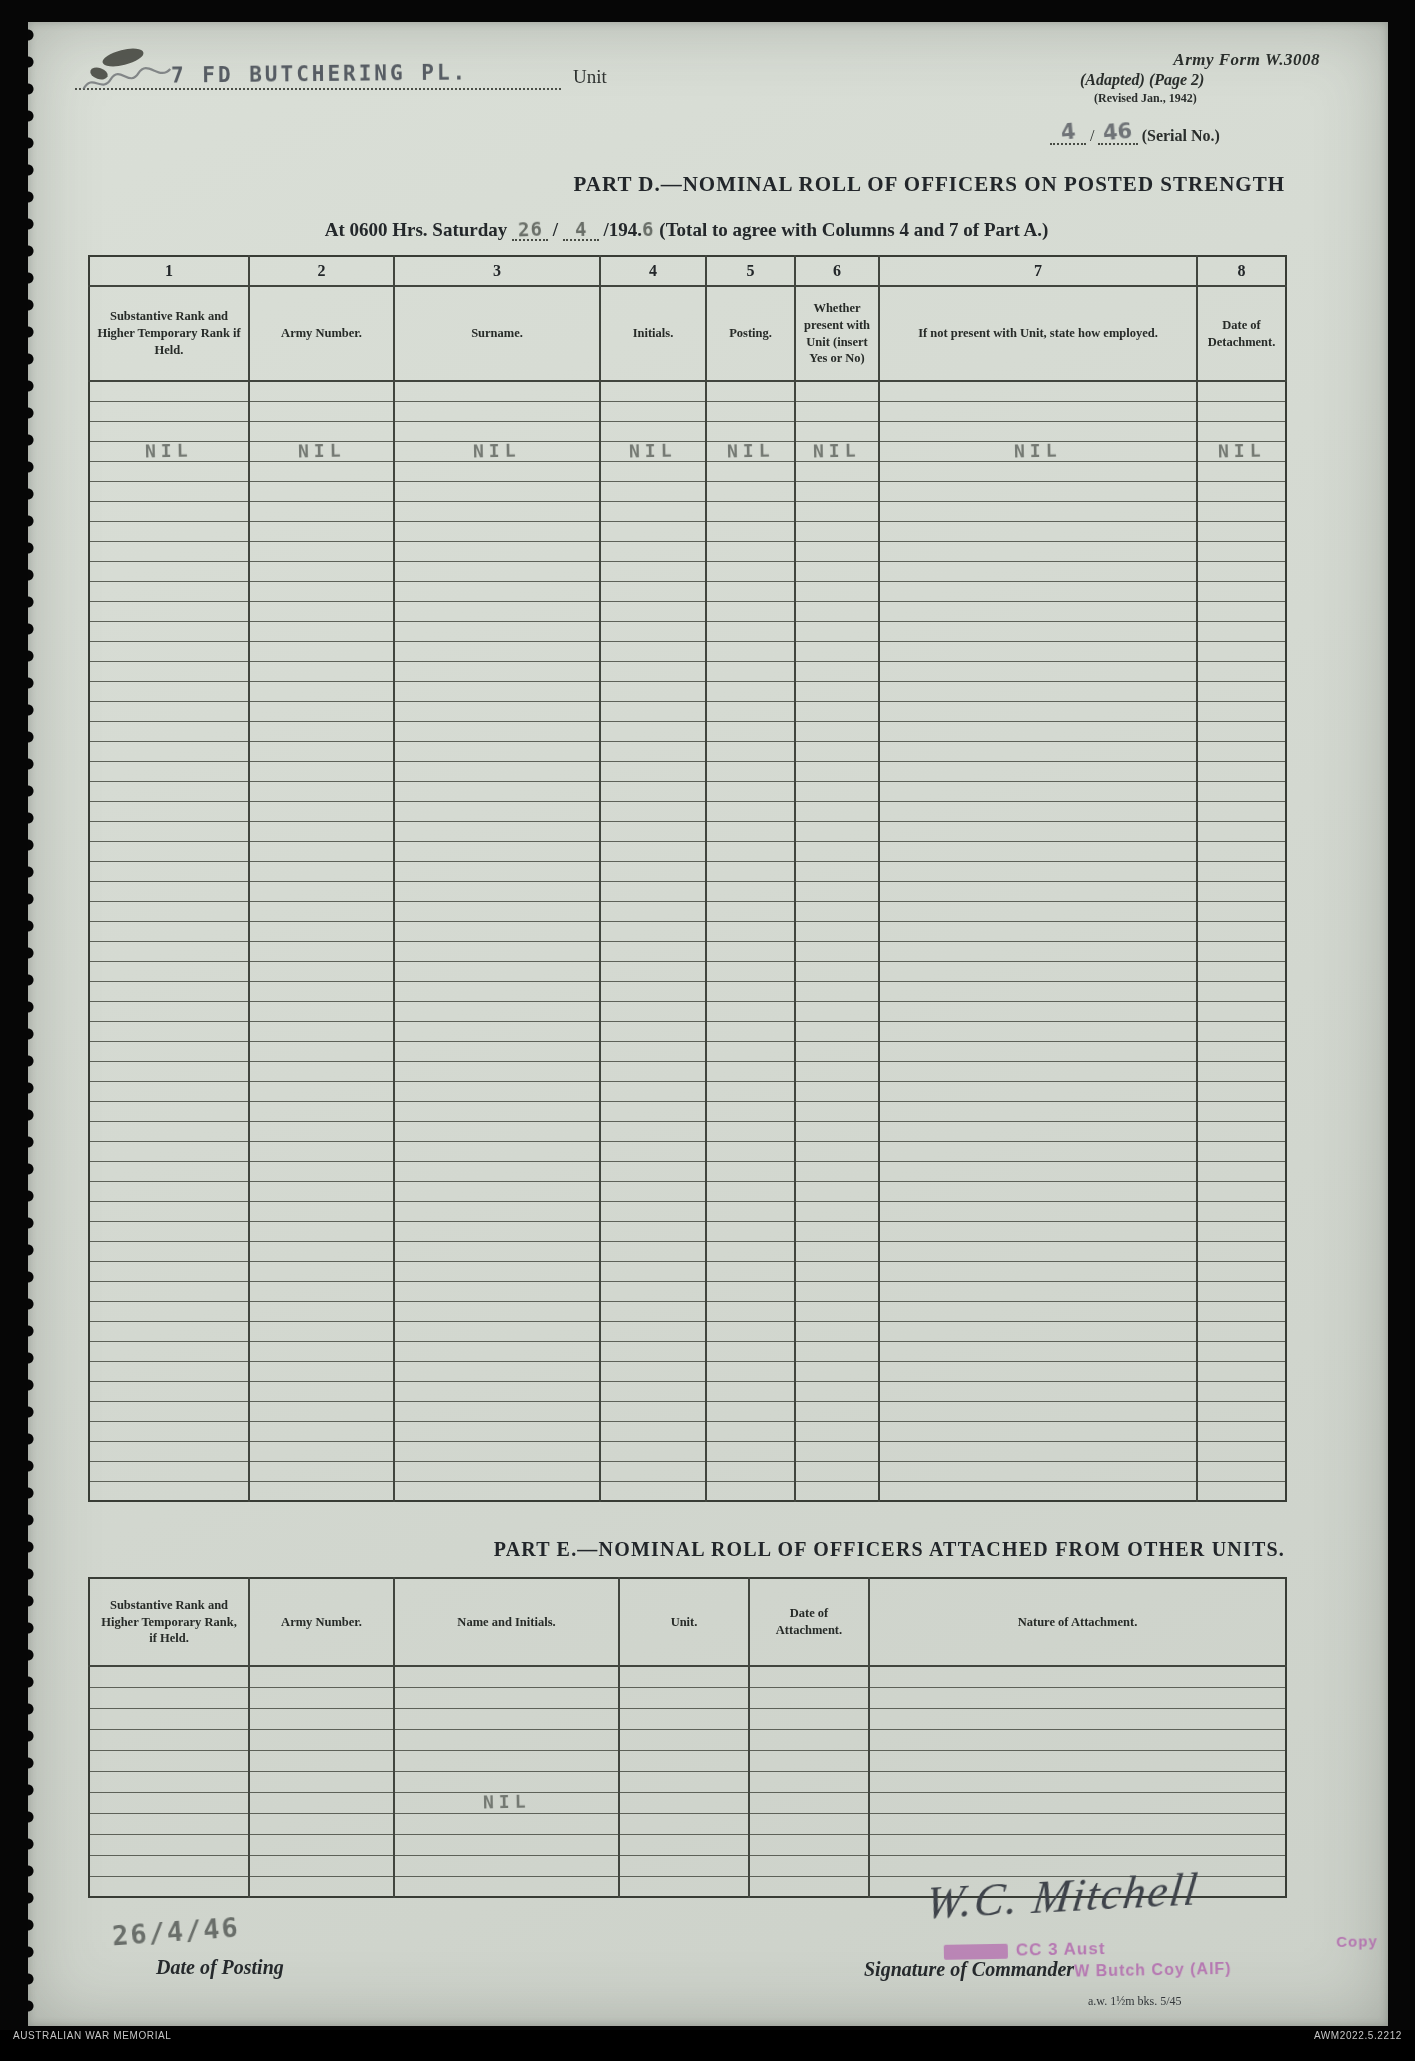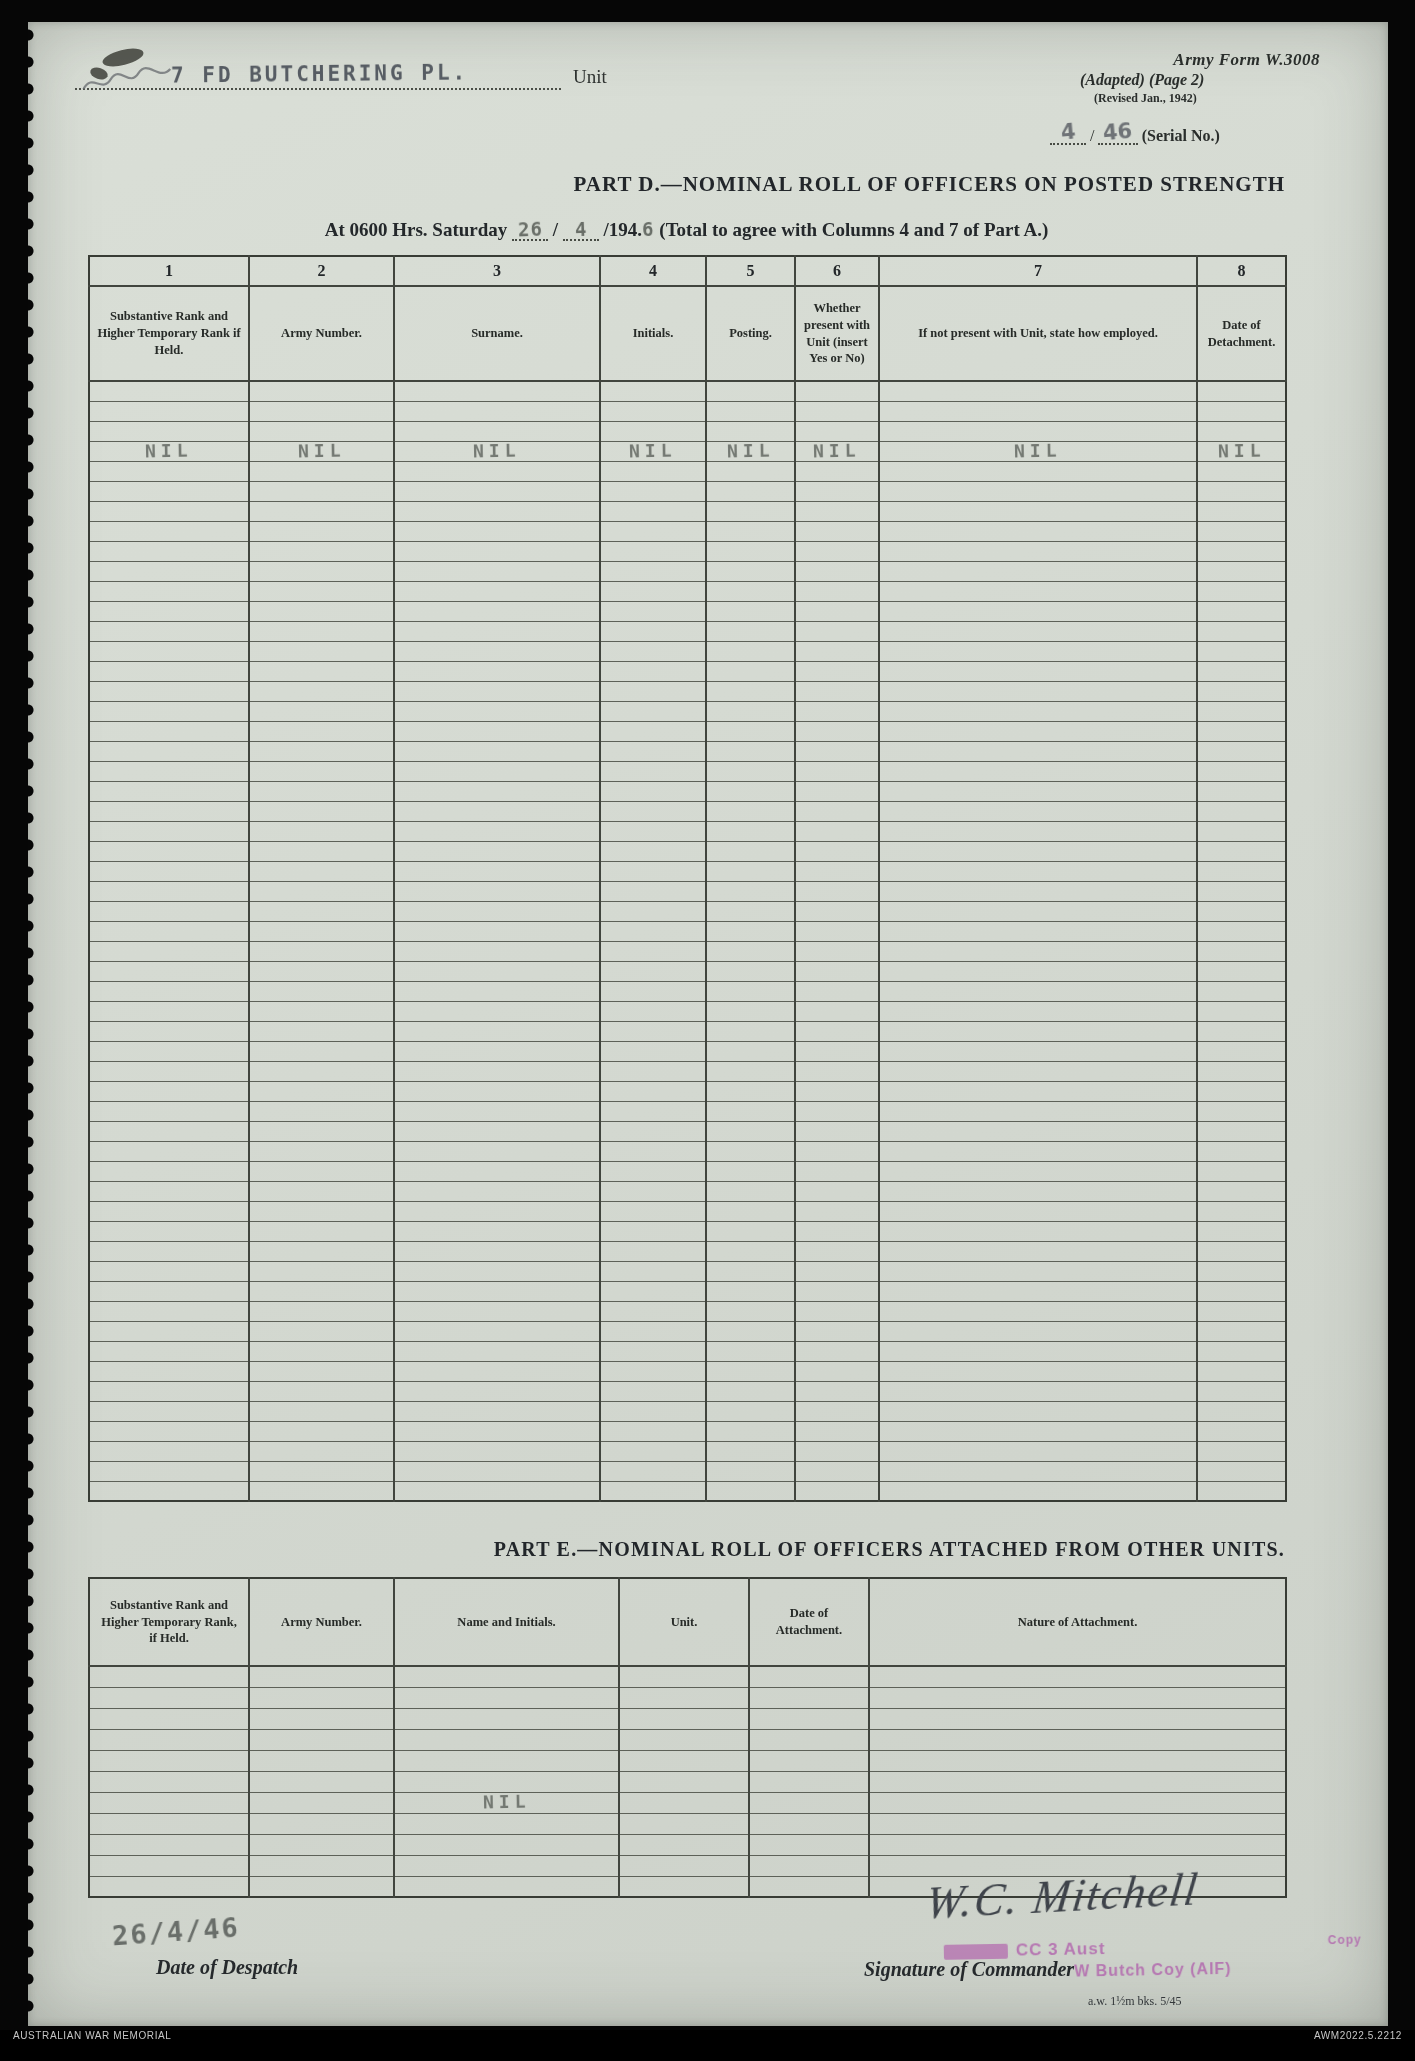--- a/index.html
+++ b/index.html
@@ -82,21 +82,21 @@
   .despatch-label{position:absolute;left:128px;top:1934px;font-style:italic;
         font-weight:bold;font-size:20px;color:#25292c;}
   .signature-script{position:absolute;left:898px;top:1848px;
         font-style:italic;font-size:45px;color:#3e434a;letter-spacing:2px;
         transform:rotate(-3deg) skewX(-10deg);filter:blur(.25px);white-space:nowrap;}
   .signature-label{position:absolute;left:836px;top:1936px;font-style:italic;
         font-weight:bold;font-size:20px;color:#25292c;}
   .ink-stamp{position:absolute;left:916px;top:1916px;width:440px;color:#b05fac;
         font-family:"Liberation Sans",sans-serif;font-weight:bold;opacity:.78;
         filter:blur(.4px);transform:rotate(-1deg);}
-  .ink-copy{position:absolute;right:22px;top:-2px;font-size:12px;letter-spacing:1px;text-align:right;}
+  .ink-copy{position:absolute;right:6px;top:-2px;font-size:15px;letter-spacing:1px;text-align:right;}
   .ink-line1{display:flex;align-items:center;gap:8px;font-size:17px;letter-spacing:1px;}
   .ink-block{display:inline-block;width:64px;height:15px;background:#b05fac;opacity:.85;border-radius:2px;}
   .ink-line2{margin:3px 0 0 130px;font-size:16px;letter-spacing:1px;}
   .print-ref{position:absolute;left:1060px;top:1972px;font-size:12px;color:#33373a;}
 
   
   .scan-footer{position:absolute;left:0;right:0;bottom:0;height:31px;background:#000;
         display:flex;justify-content:space-between;align-items:flex-start;padding:0 13px;
         font-family:"Liberation Sans",sans-serif;font-size:10px;color:#c6c6c6;
         letter-spacing:.6px;}
@@ -851,21 +851,21 @@
               <td></td>
               <td></td>
               <td></td>
               <td></td>
             </tr>
           </tbody>
       </table>
     </div>
 
     <div class="despatch-stamp">26/4/46</div>
-    <div class="despatch-label">Date of Despatch</div>
+    <div class="despatch-label">Date of Posting</div>
     <div class="signature-script">W.C. Mitchell</div>
     <div class="signature-label">Signature of Commander</div>
 
     <div class="ink-stamp">
       <span class="ink-copy">Copy</span>
       <div class="ink-line1">
         <span class="ink-block"></span>
         <span>CC 3 Aust</span>
       </div>
       <div class="ink-line2">W Butch Coy (AIF)</div>

